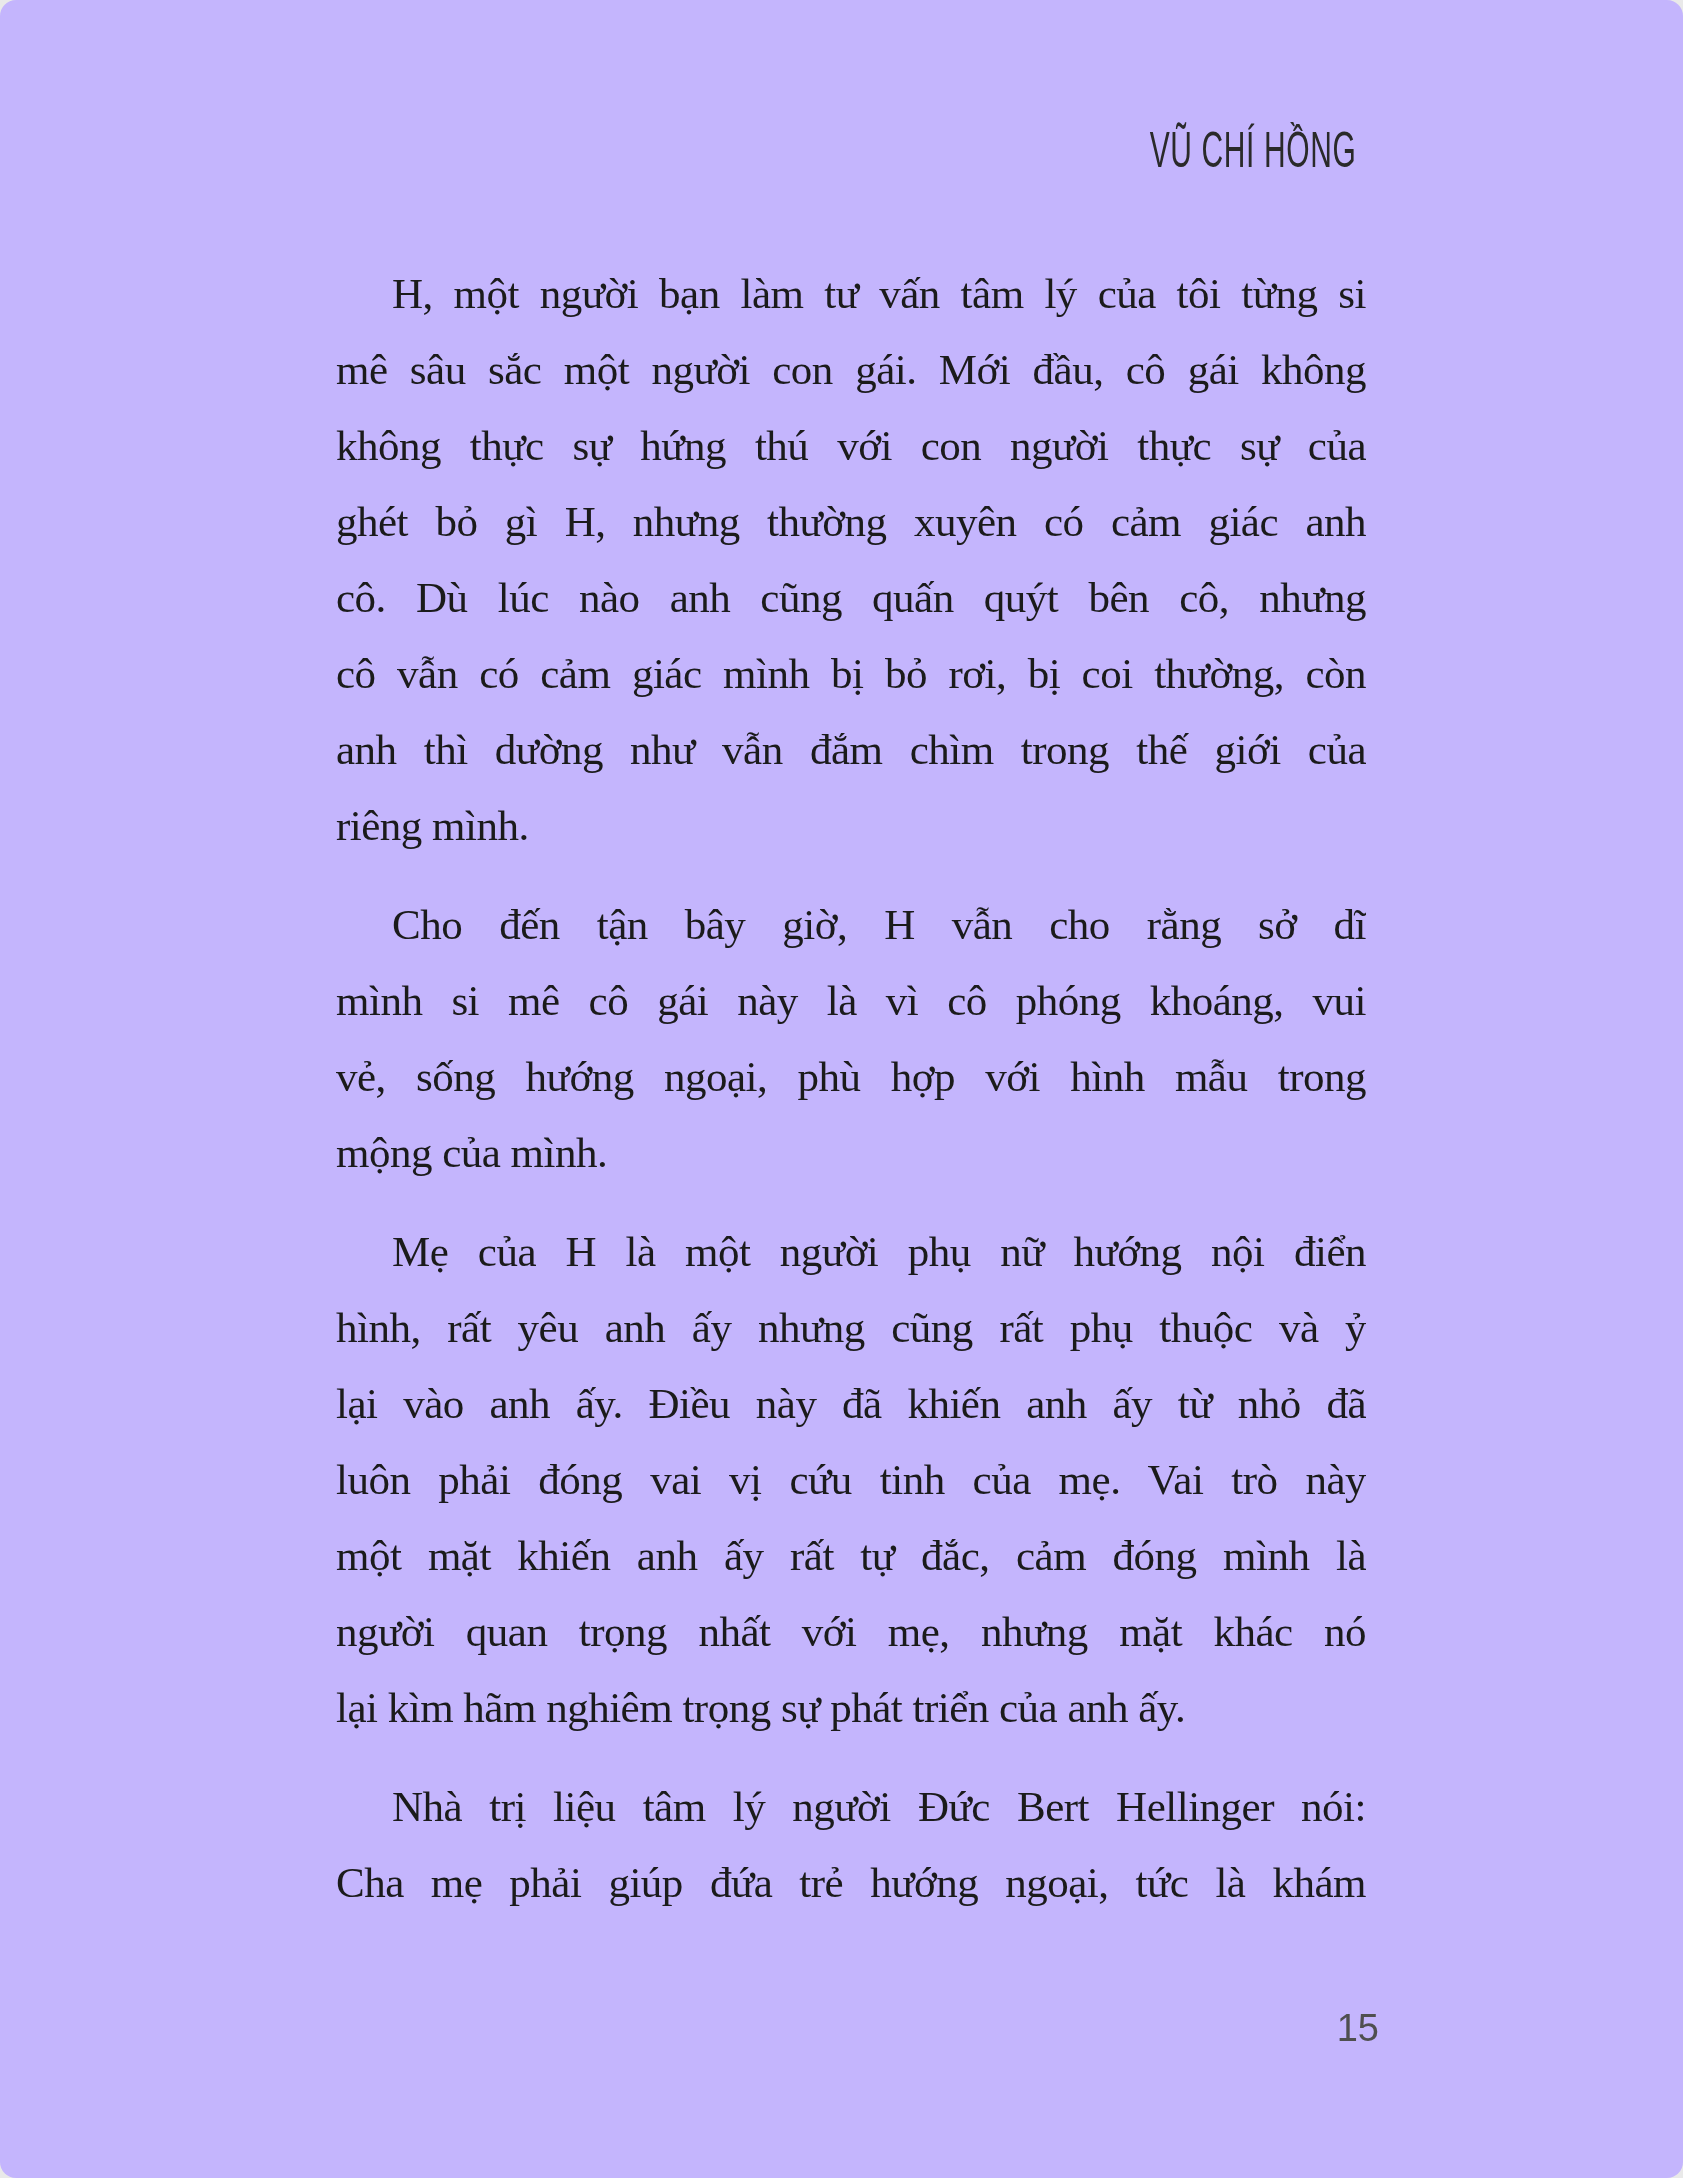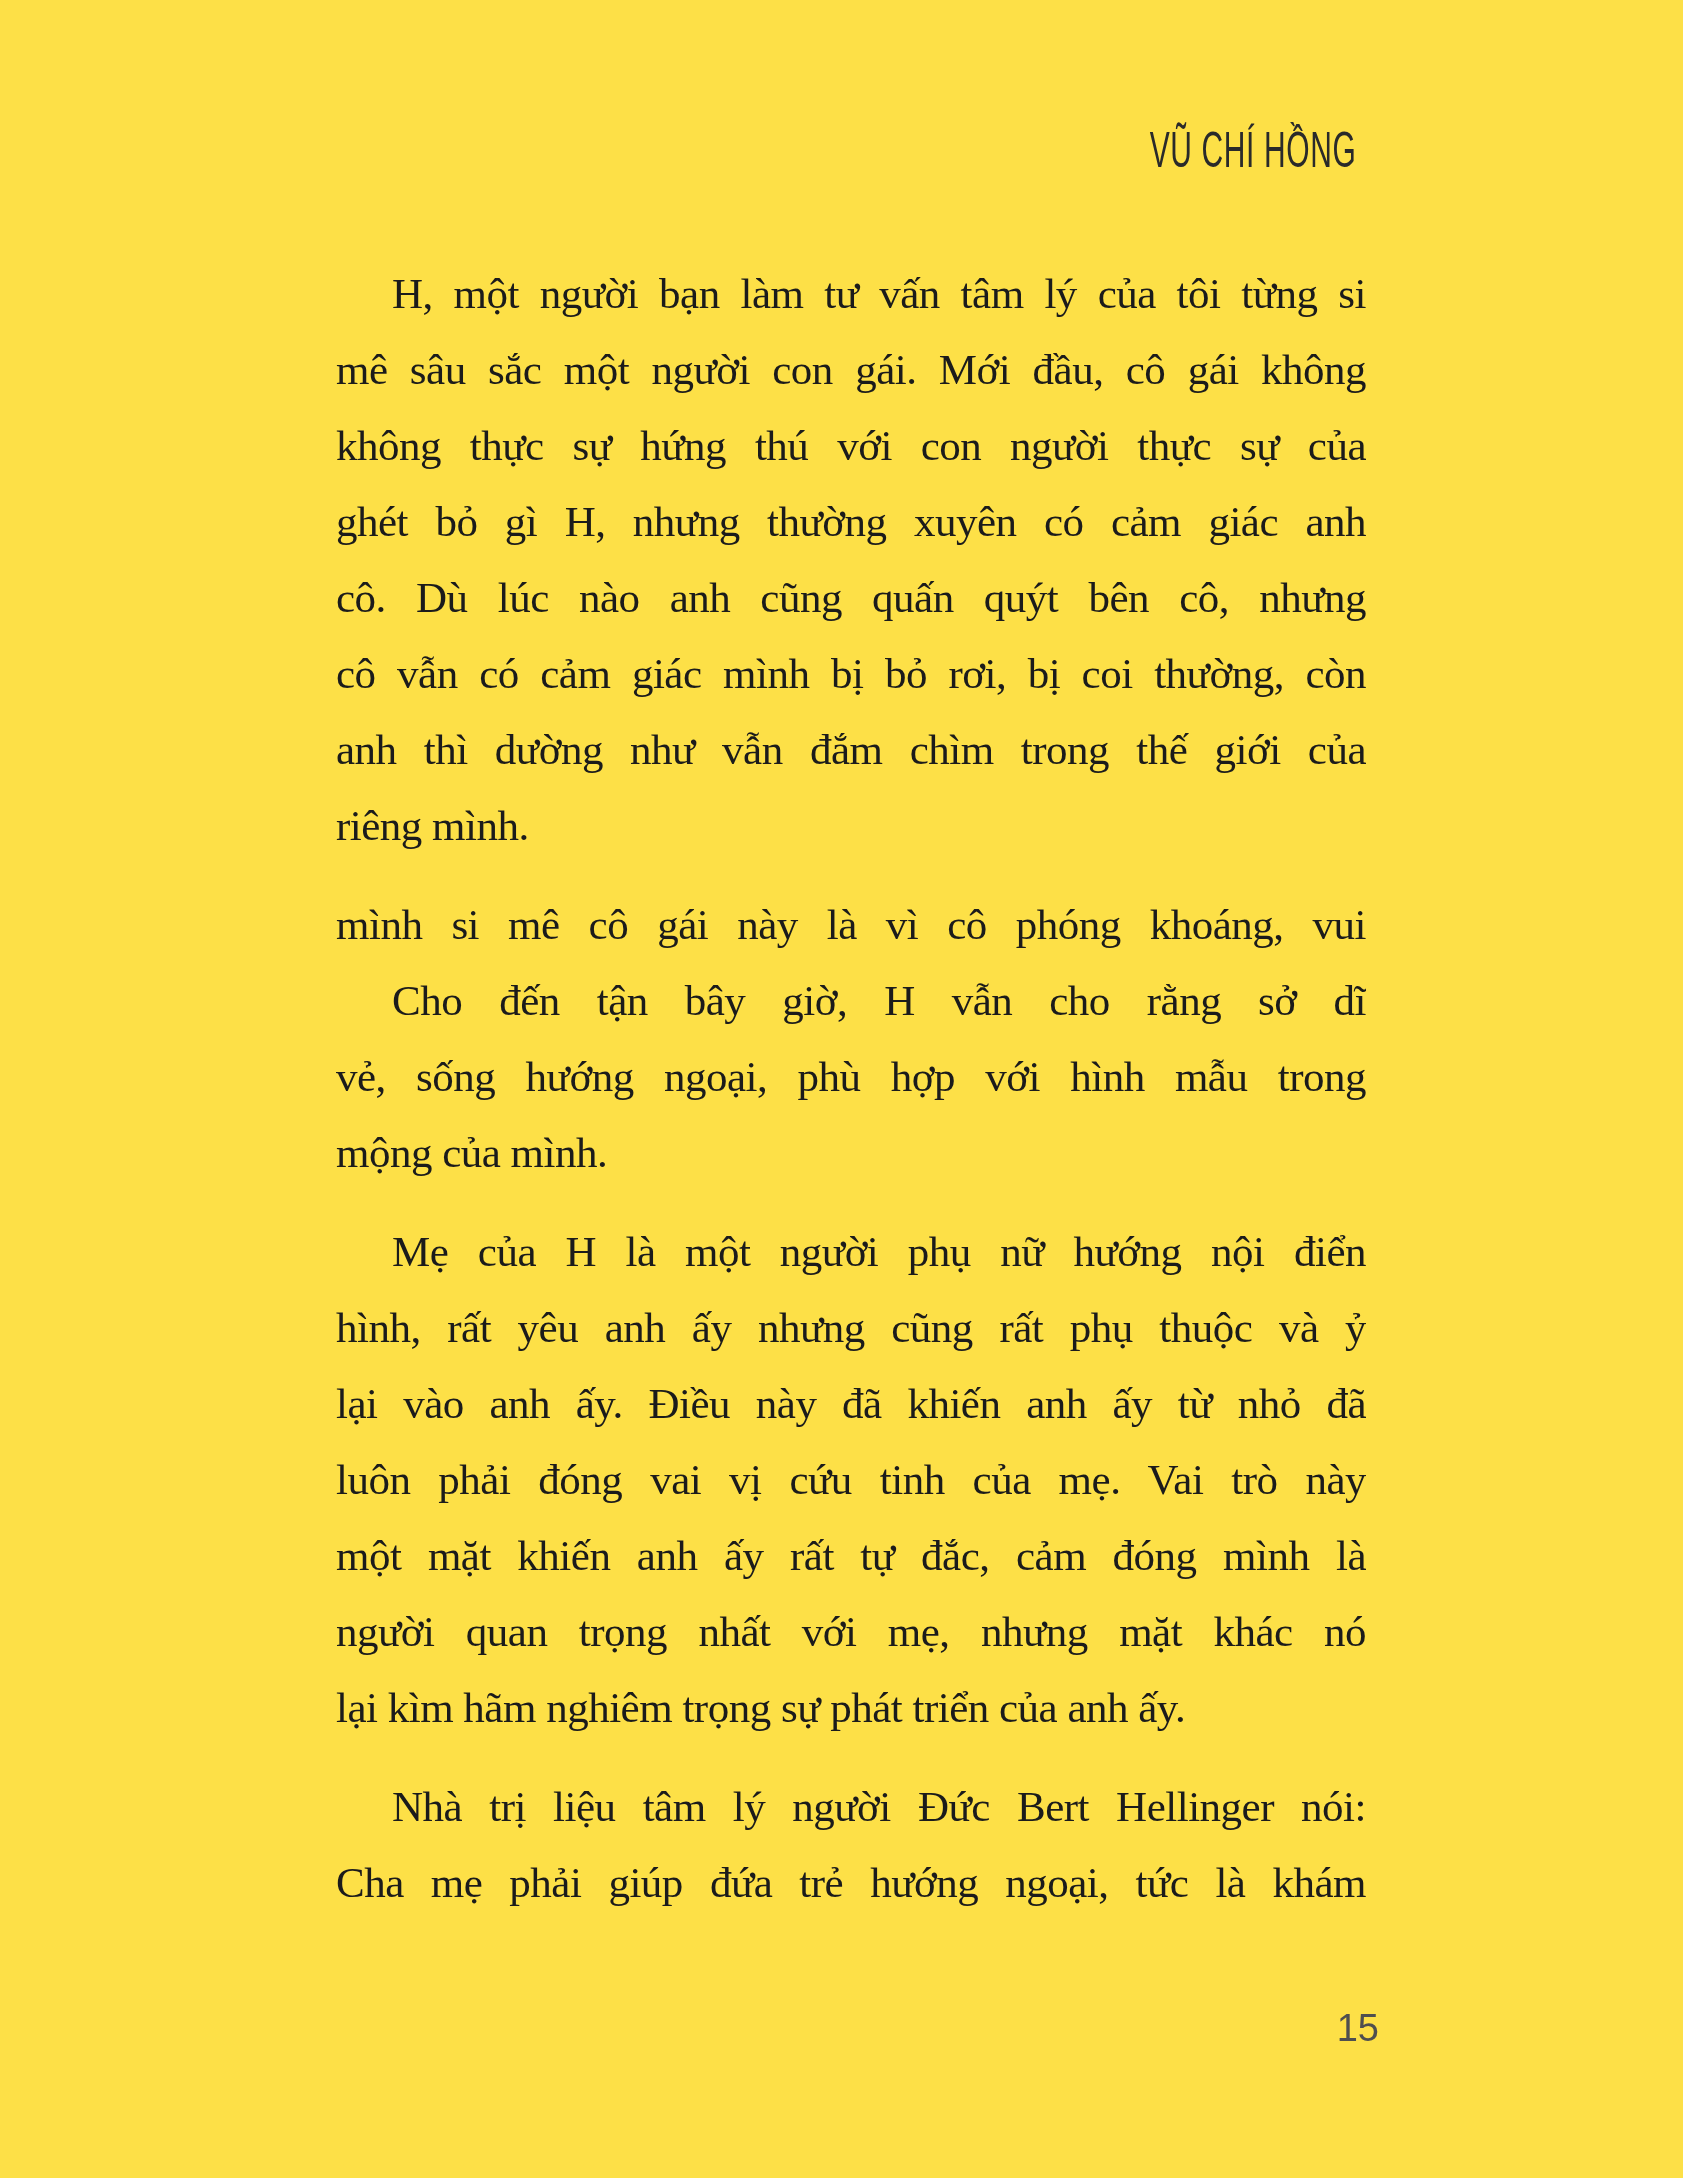--- a/index.html
+++ b/index.html
@@ -61,40 +61,40 @@
     width: 1030px;
     text-align: right;
     font-family: "Liberation Sans", "DejaVu Sans", sans-serif;
     font-size: 38px;
     line-height: 1.2;
   }
 </style>
 </head>
 <body>
 
-<div class="page" style="background: #fde047;">
+<div class="page" style="background: #c4b5fd; border-radius: 16px;">
 
   <header class="running-header" style="color: rgb(42, 42, 42);">
     <span class="hdr-text">VŨ CHÍ HỒNG</span>
   </header>
 
   <main class="body-text" id="body-text" style="color: rgb(27, 27, 27);">
       <div class="paragraph">
         <div class="line first-line">H, một người bạn làm tư vấn tâm lý của tôi từng si</div>
         <div class="line">mê sâu sắc một người con gái. Mới đầu, cô gái không</div>
         <div class="line">không thực sự hứng thú với con người thực sự của</div>
         <div class="line">ghét bỏ gì H, nhưng thường xuyên có cảm giác anh</div>
         <div class="line">cô. Dù lúc nào anh cũng quấn quýt bên cô, nhưng</div>
         <div class="line">cô vẫn có cảm giác mình bị bỏ rơi, bị coi thường, còn</div>
         <div class="line">anh thì dường như vẫn đắm chìm trong thế giới của</div>
         <div class="line para-end">riêng mình.</div>
       </div>
       <div class="paragraph">
+        <div class="line first-line">Cho đến tận bây giờ, H vẫn cho rằng sở dĩ</div>
         <div class="line">mình si mê cô gái này là vì cô phóng khoáng, vui</div>
-        <div class="line first-line">Cho đến tận bây giờ, H vẫn cho rằng sở dĩ</div>
         <div class="line">vẻ, sống hướng ngoại, phù hợp với hình mẫu trong</div>
         <div class="line para-end">mộng của mình.</div>
       </div>
       <div class="paragraph">
         <div class="line first-line">Mẹ của H là một người phụ nữ hướng nội điển</div>
         <div class="line">hình, rất yêu anh ấy nhưng cũng rất phụ thuộc và ỷ</div>
         <div class="line">lại vào anh ấy. Điều này đã khiến anh ấy từ nhỏ đã</div>
         <div class="line">luôn phải đóng vai vị cứu tinh của mẹ. Vai trò này</div>
         <div class="line">một mặt khiến anh ấy rất tự đắc, cảm đóng mình là</div>
         <div class="line">người quan trọng nhất với mẹ, nhưng mặt khác nó</div>

